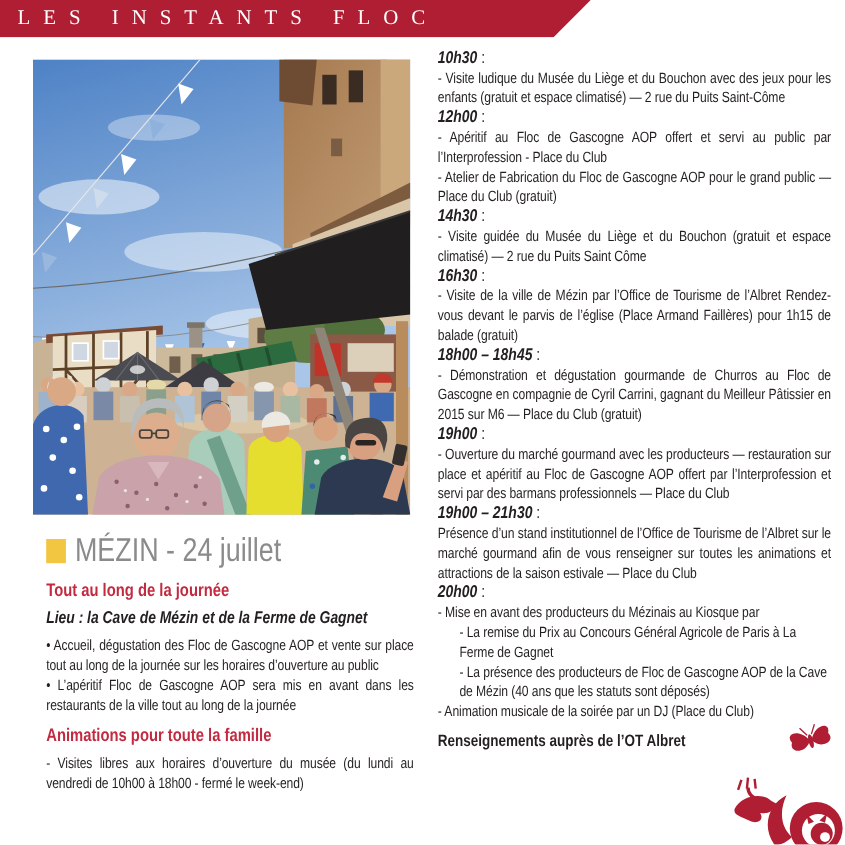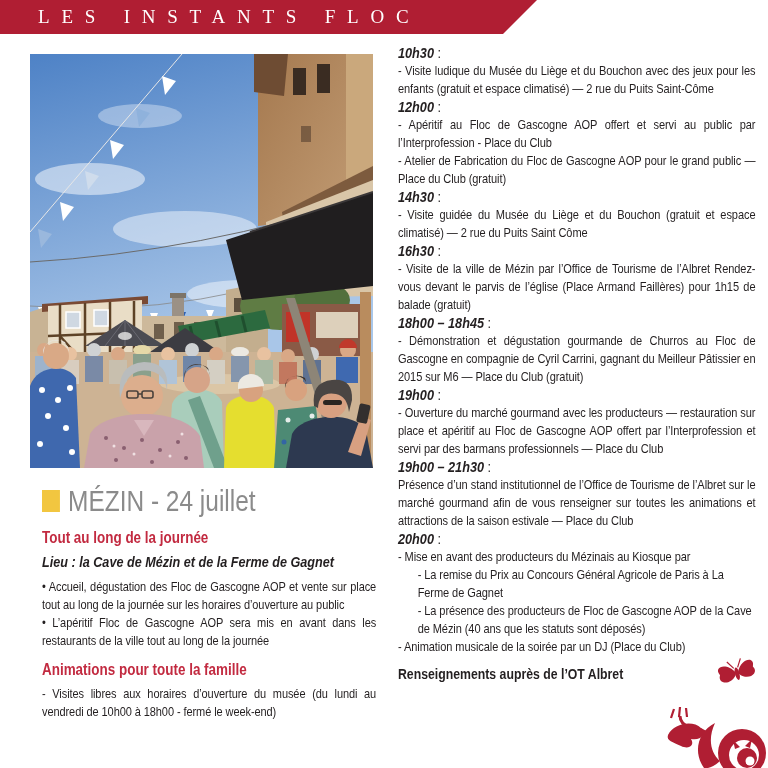--- a/index.html
+++ b/index.html
@@ -3,21 +3,21 @@
 <meta charset="utf-8">
 <style>
   html,body{margin:0;padding:0;background:#ffffff;}
   .page{position:relative;width:768px;height:768px;background:#fff;overflow:hidden;
         font-family:"Liberation Sans",sans-serif;color:#231f20;}
 
   
   .banner{position:absolute;left:0;top:0;width:545px;height:34px;background:#b01e33;
           clip-path:polygon(0 0,537px 0,503px 34px,0 34px);}
   .banner .banner-title{display:block;font-family:"Liberation Serif",serif;color:#fff;
-          font-size:19px;line-height:34px;letter-spacing:0.62em;padding-left:38px;white-space:nowrap;}
+          font-size:19px;line-height:34px;letter-spacing:0.62em;padding-left:16px;white-space:nowrap;}
 
   
   .photo{position:absolute;left:30px;top:54px;width:343px;height:414px;display:block;}
 
   
   .left-col{position:absolute;left:42px;top:486px;width:410px;
             transform:scaleX(0.815);transform-origin:top left;}
   .lc-head{display:flex;align-items:center;gap:10px;margin:0 0 12px 0;}
   .sq{width:22px;height:22px;background:#f2c640;flex:0 0 auto;}
   .lc-title{font-size:30px;color:#8b8b8b;font-weight:400;letter-spacing:0;margin:0;line-height:1;}

